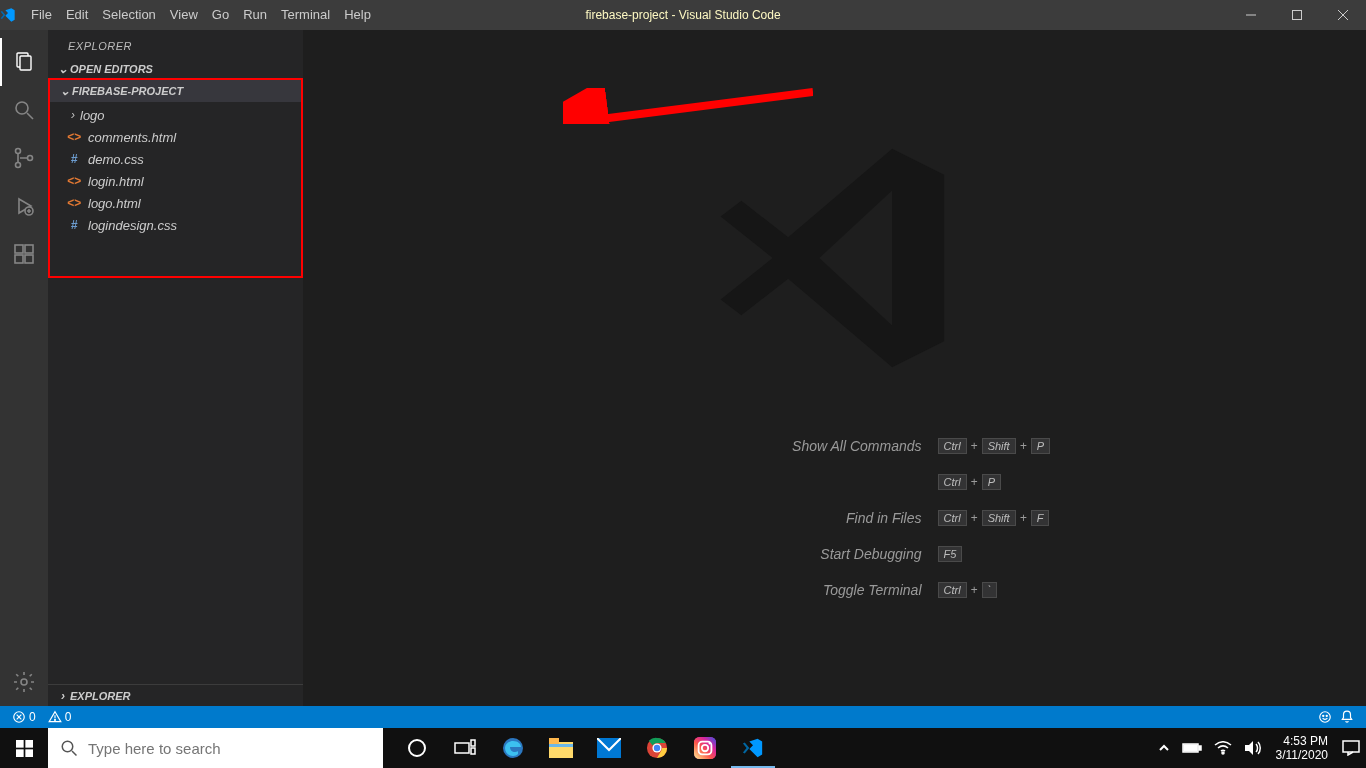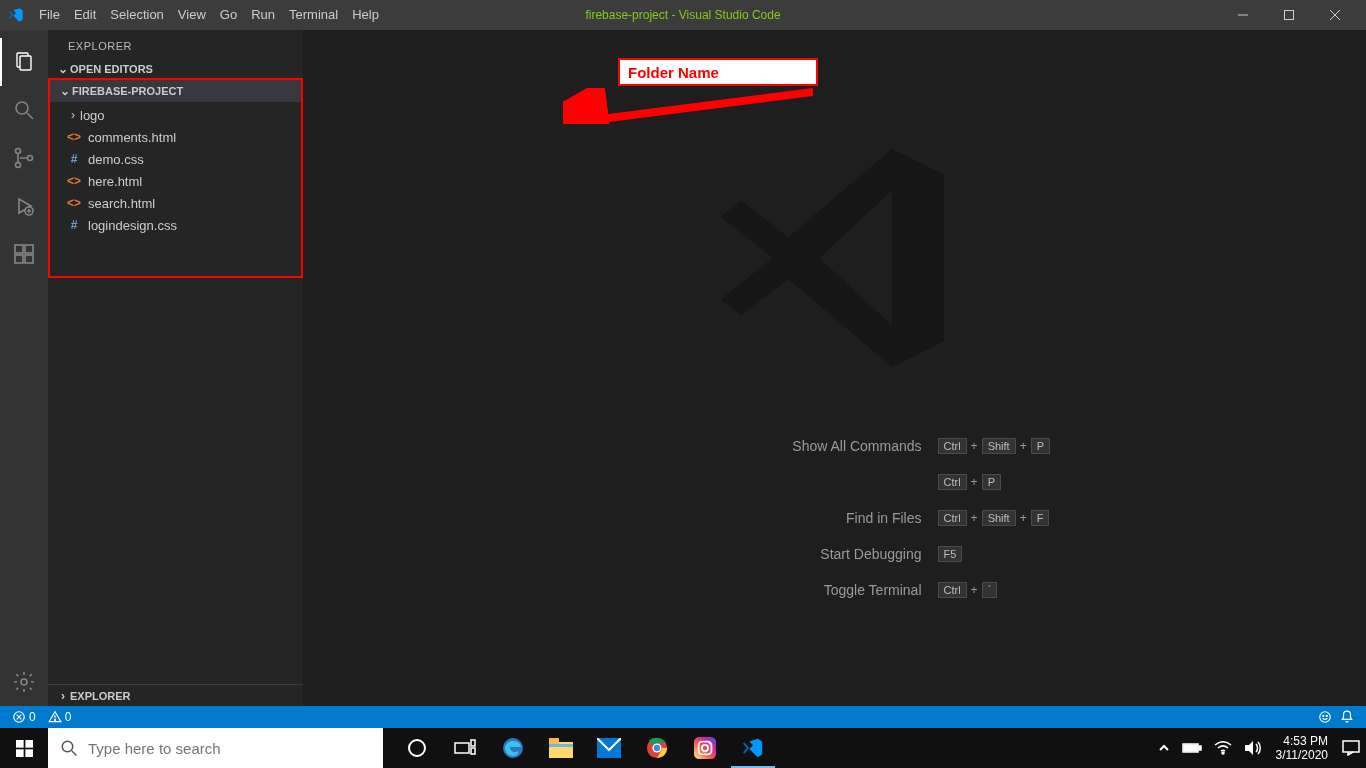--- a/index.html
+++ b/index.html
@@ -1,28 +1,28 @@
 <!DOCTYPE html>
 <html><head>
 <meta charset="utf-8">
 <style>
   * { margin: 0; padding: 0; box-sizing: border-box; font-family: "Segoe UI", sans-serif; user-select: none; }
   html, body { width: 1366px; height: 768px; overflow: hidden; background: #1e1e1e; color: #cccccc; font-size: 13px; }
 
   
-  .titlebar { height: 30px; background: #3c3c3c; display: flex; align-items: center; padding: 0 8px; position: relative; }
+  .titlebar { height: 30px; background: #3c3c3c; display: flex; align-items: center; padding: 0 0; position: relative; }
   .titlebar .vscode-logo { width: 16px; height: 16px; margin-right: 8px; }
   .menu-items { display: flex; align-items: center; }
   .menu-items span { padding: 0 7px; line-height: 30px; color: #cccccc; cursor: pointer; }
-  .title-text { position: absolute; left: 50%; transform: translateX(-50%); color: #84cc16; font-size: 12px; }
+  .title-text { position: absolute; left: 50%; transform: translateX(-50%); color: #fef9c3; font-size: 12px; }
   .window-controls { margin-left: auto; display: flex; }
   .window-controls .ctrl { width: 46px; height: 30px; display: flex; align-items: center; justify-content: center; color: #cccccc; }
 
   
-  .workbench { display: flex; height: calc(100% - 30px - 22px - 40px);  }
+  .workbench { display: flex; height: calc(100% - 30px - 22px - 40px); font-style: italic;  }
 
   .activitybar { width: 48px; background: #333333; display: flex; flex-direction: column; align-items: center; padding-top: 8px; }
   .activitybar .act-icon { width: 48px; height: 48px; display: flex; align-items: center; justify-content: center; color: #858585; cursor: pointer; position: relative; }
   .activitybar .act-icon.active { color: #ffffff; }
   .activitybar .act-icon.active::before { content:""; position:absolute; left:0; top:0; bottom:0; width:2px; background:#ffffff; }
   .activitybar .spacer { flex: 1; }
 
   .sidebar { width: 255px; background: #252526; display: flex; flex-direction: column; color: #cccccc; }
   .sidebar-header { font-size: 11px; padding: 10px 14px 6px 20px; letter-spacing: .5px; color: #bbbbbb; }
   .section-hdr { display: flex; align-items: center; height: 22px; padding-left: 8px; font-size: 11px; font-weight: 700; color: #cccccc; cursor: pointer; }
@@ -181,42 +181,41 @@
         <div class="tree-row">
           <span class="tree-ico ico-html">&lt;&gt;</span>
           <span class="tree-label">comments.html</span>
         </div>
         <div class="tree-row">
           <span class="tree-ico ico-css">#</span>
           <span class="tree-label">demo.css</span>
         </div>
         <div class="tree-row">
           <span class="tree-ico ico-html">&lt;&gt;</span>
-          <span class="tree-label">here.html</span>
+          <span class="tree-label">login.html</span>
         </div>
         <div class="tree-row">
           <span class="tree-ico ico-html">&lt;&gt;</span>
-          <span class="tree-label">search.html</span>
+          <span class="tree-label">logo.html</span>
         </div>
         <div class="tree-row">
           <span class="tree-ico ico-css">#</span>
           <span class="tree-label">logindesign.css</span>
         </div>
       </div>
     </div>
 
     <div style="flex:1"></div>
     <div class="section-hdr outline-hdr">
       <span class="chev">›</span>
       <span>EXPLORER</span>
     </div>
   </div>
 
   <div class="editor">
-    <div class="callout-box">Folder Name</div>
     <svg class="callout-arrow" viewBox="0 0 250 36">
       <defs>
           <marker id="ah" markerWidth="12" markerHeight="10" refX="2" refY="5" orient="auto">
             <polygon points="0,0 12,5 0,10" fill="red"></polygon>
           </marker>
         </defs>
       <line x1="250" y1="4" x2="30" y2="32" stroke="red" stroke-width="8" marker-end="url(#ah)"></line>
     </svg>
 
     <div class="big-logo">

